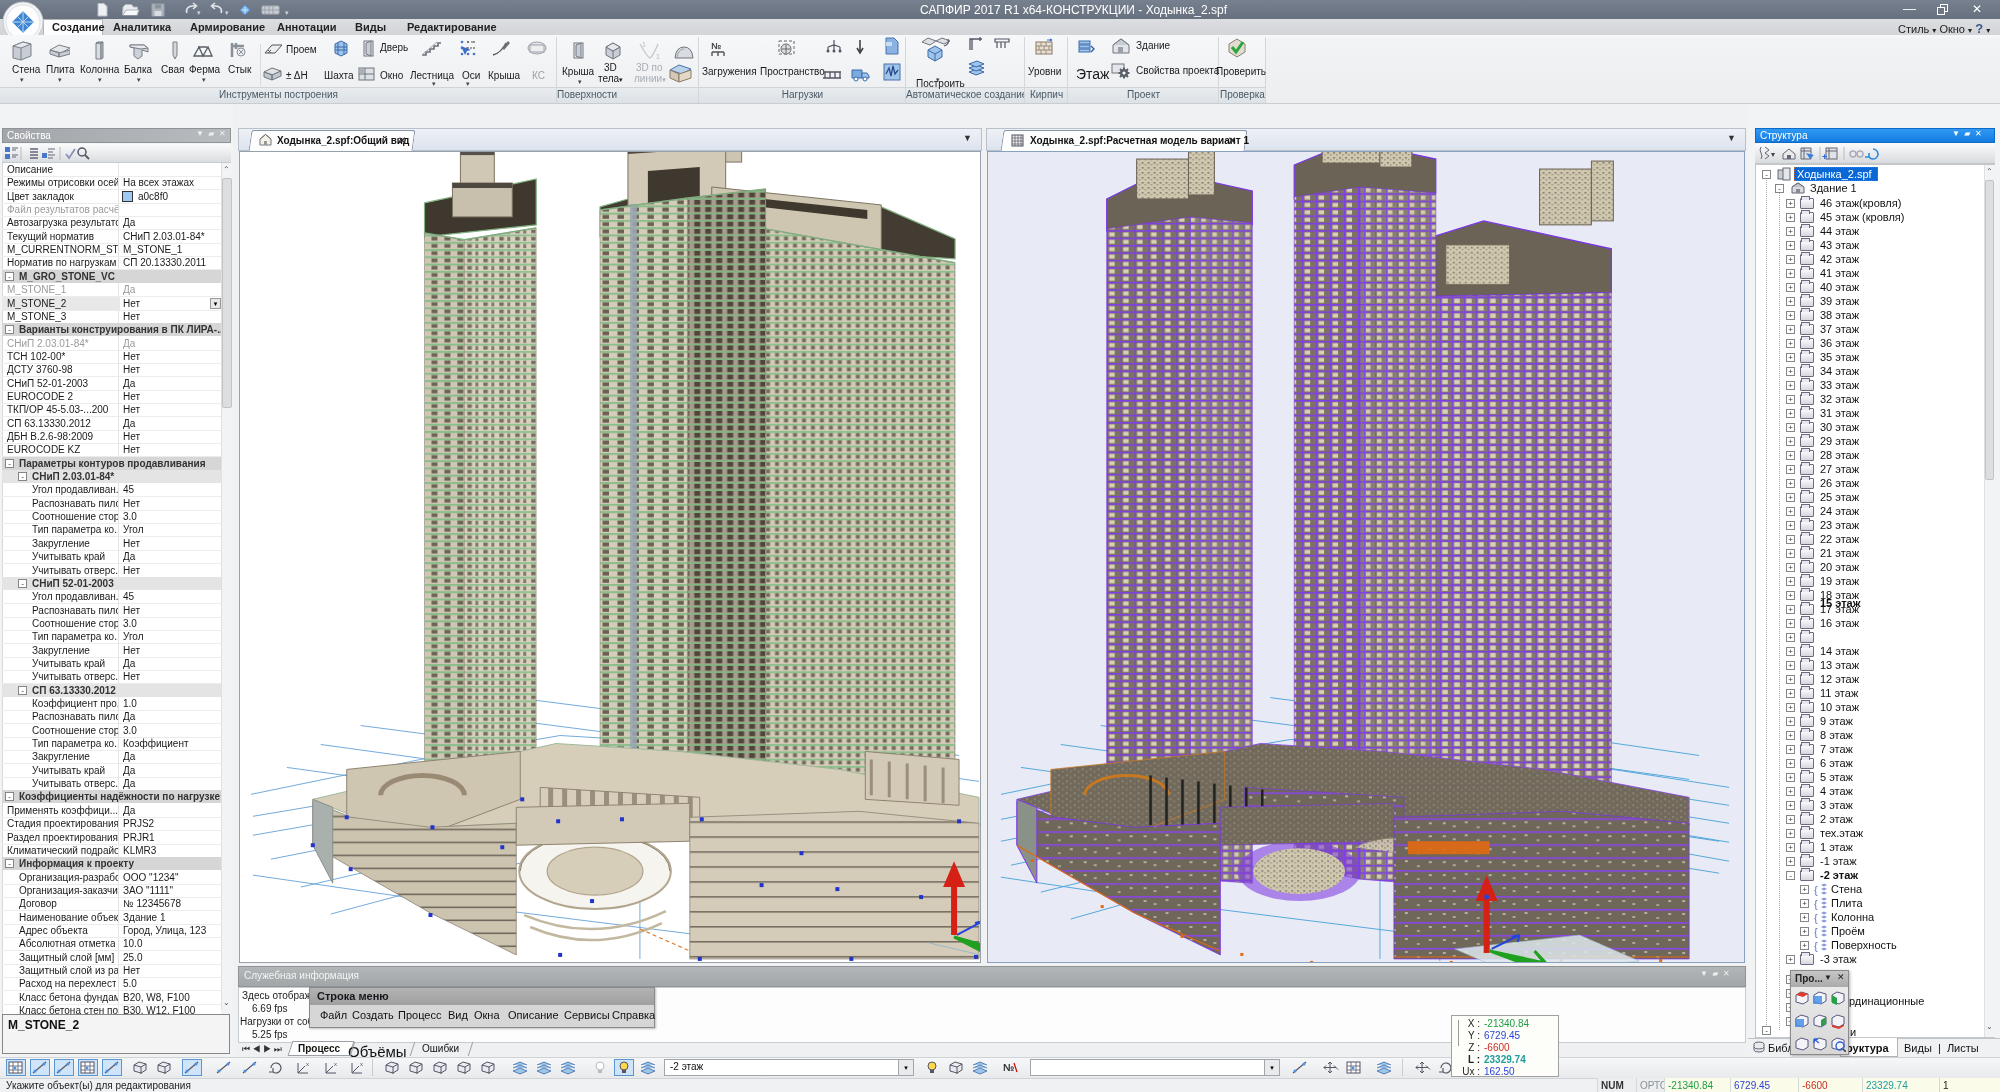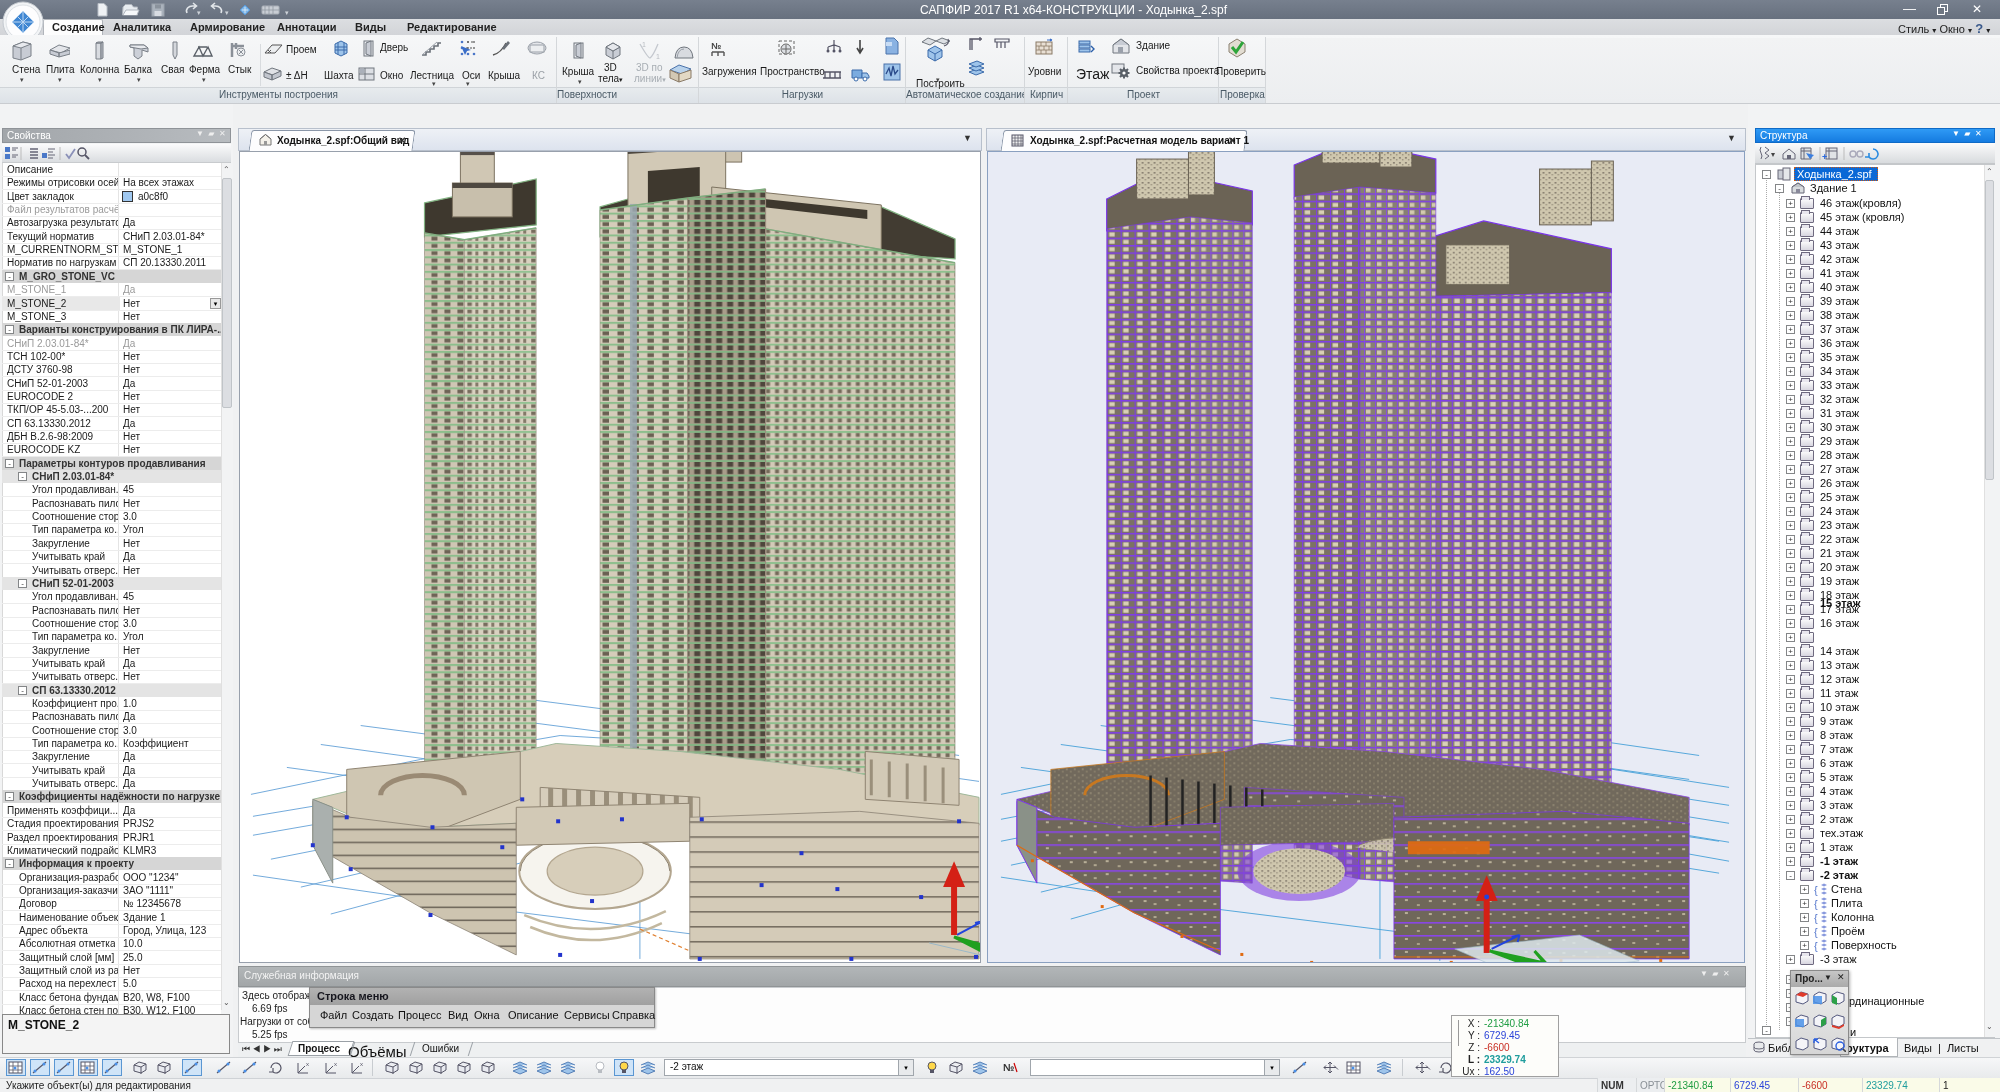--- a/index.html
+++ b/index.html
@@ -703,21 +703,21 @@
 <div class="fold" style="left:1800px;top:814px"></div>
 <div class="tx" style="left:1820px;top:813px;font-size:11px;color:#111;font-weight:normal">2 этаж</div>
 <div class="exp" style="left:1786px;top:829px">+</div>
 <div class="fold" style="left:1800px;top:828px"></div>
 <div class="tx" style="left:1820px;top:827px;font-size:11px;color:#111;font-weight:normal">тех.этаж</div>
 <div class="exp" style="left:1786px;top:843px">+</div>
 <div class="fold" style="left:1800px;top:842px"></div>
 <div class="tx" style="left:1820px;top:841px;font-size:11px;color:#111;font-weight:normal">1 этаж</div>
 <div class="exp" style="left:1786px;top:857px">+</div>
 <div class="fold" style="left:1800px;top:856px"></div>
-<div class="tx" style="left:1820px;top:855px;font-size:11px;color:#111;font-weight:bold">-1 этаж</div>
+<div class="tx" style="left:1820px;top:855px;font-size:11px;color:#111;font-weight:normal">-1 этаж</div>
 <div class="exp" style="left:1786px;top:871px">-</div>
 <div class="fold" style="left:1800px;top:870px"></div>
 <div class="tx" style="left:1820px;top:869px;font-size:11px;color:#111;font-weight:bold">-2 этаж</div>
 <div class="exp" style="left:1800px;top:885px">+</div>
 <svg class="abs" style="left:1813px;top:883px" width="15" height="13" viewBox="0 0 15 13">
     <text x="1" y="11" font-size="11" fill="#5577cc">{</text>
     <g fill="#8899dd">
       <path d="M8 2 l3 -1.5 l3 1.5 l-3 1.5z"></path>
       <path d="M8 6 l3 -1.5 l3 1.5 l-3 1.5z"></path>
       <path d="M8 10 l3 -1.5 l3 1.5 l-3 1.5z"></path>

